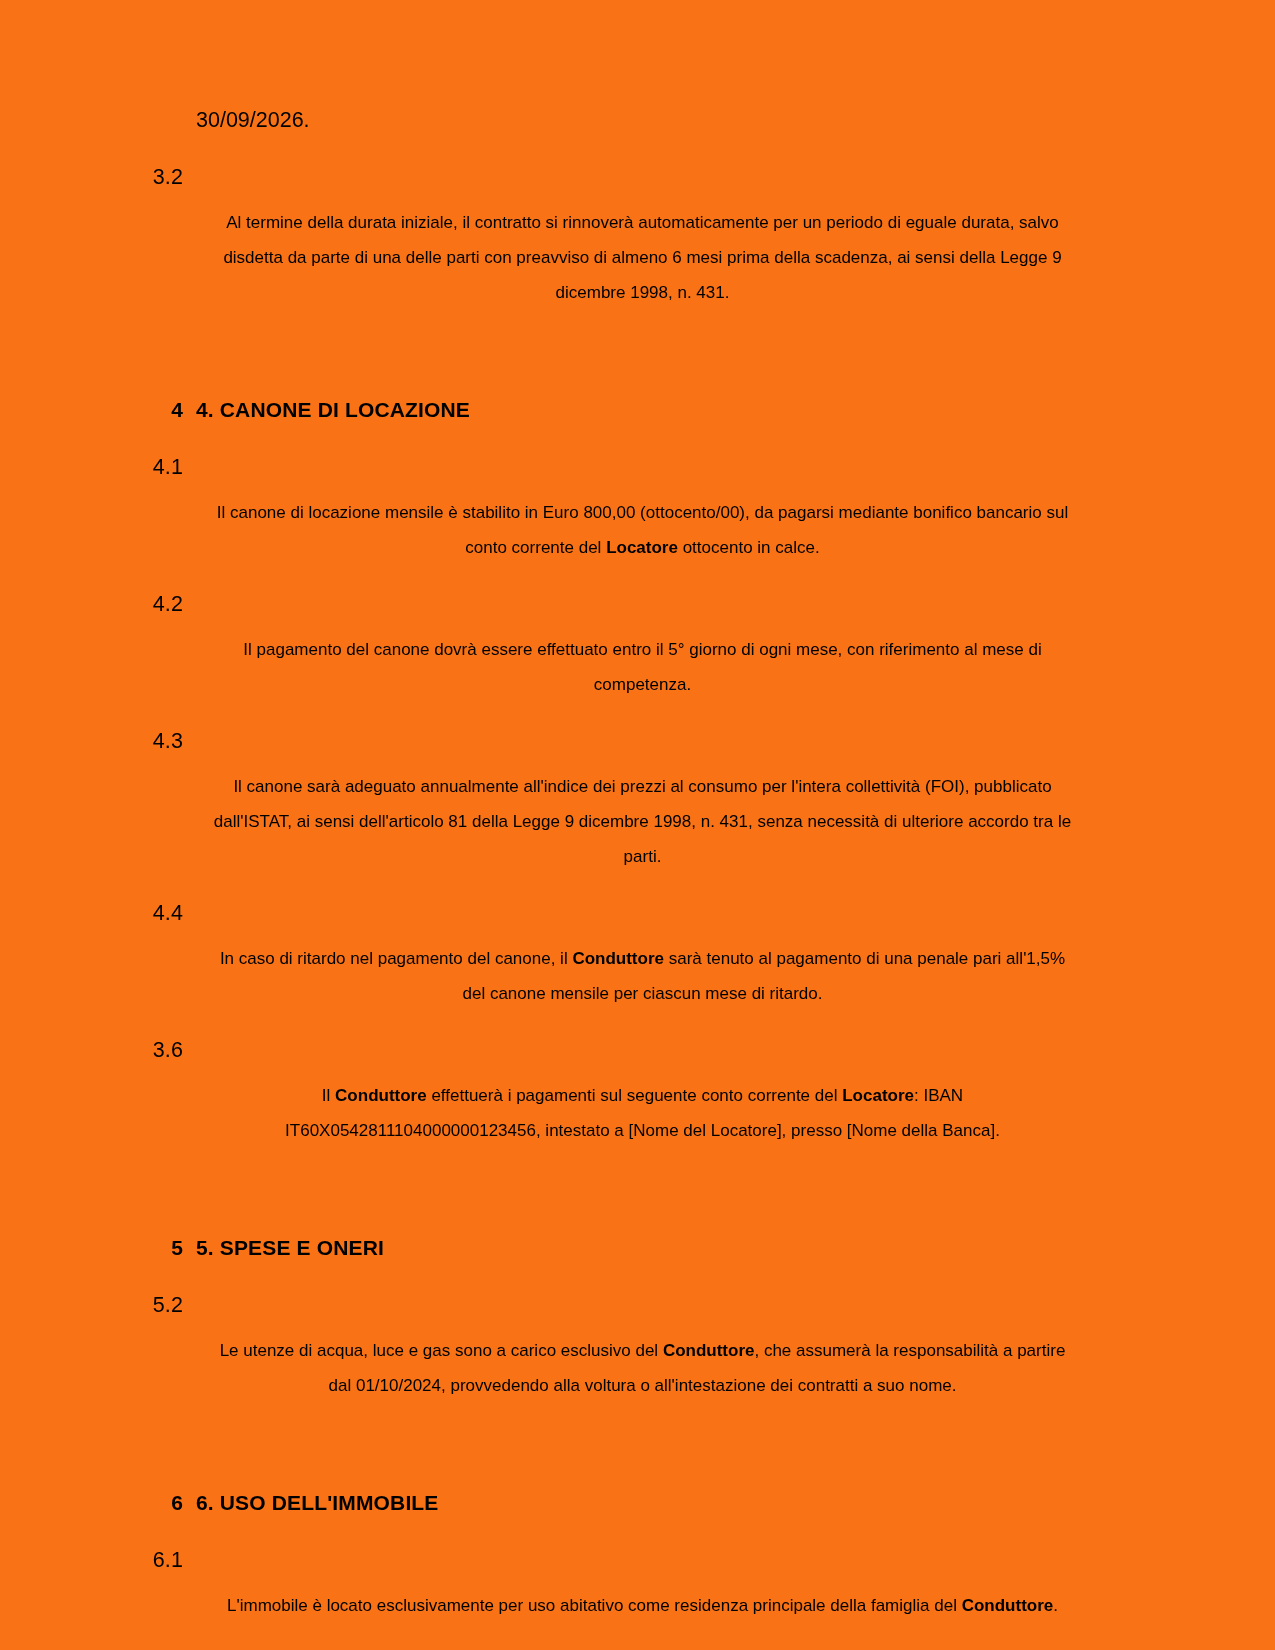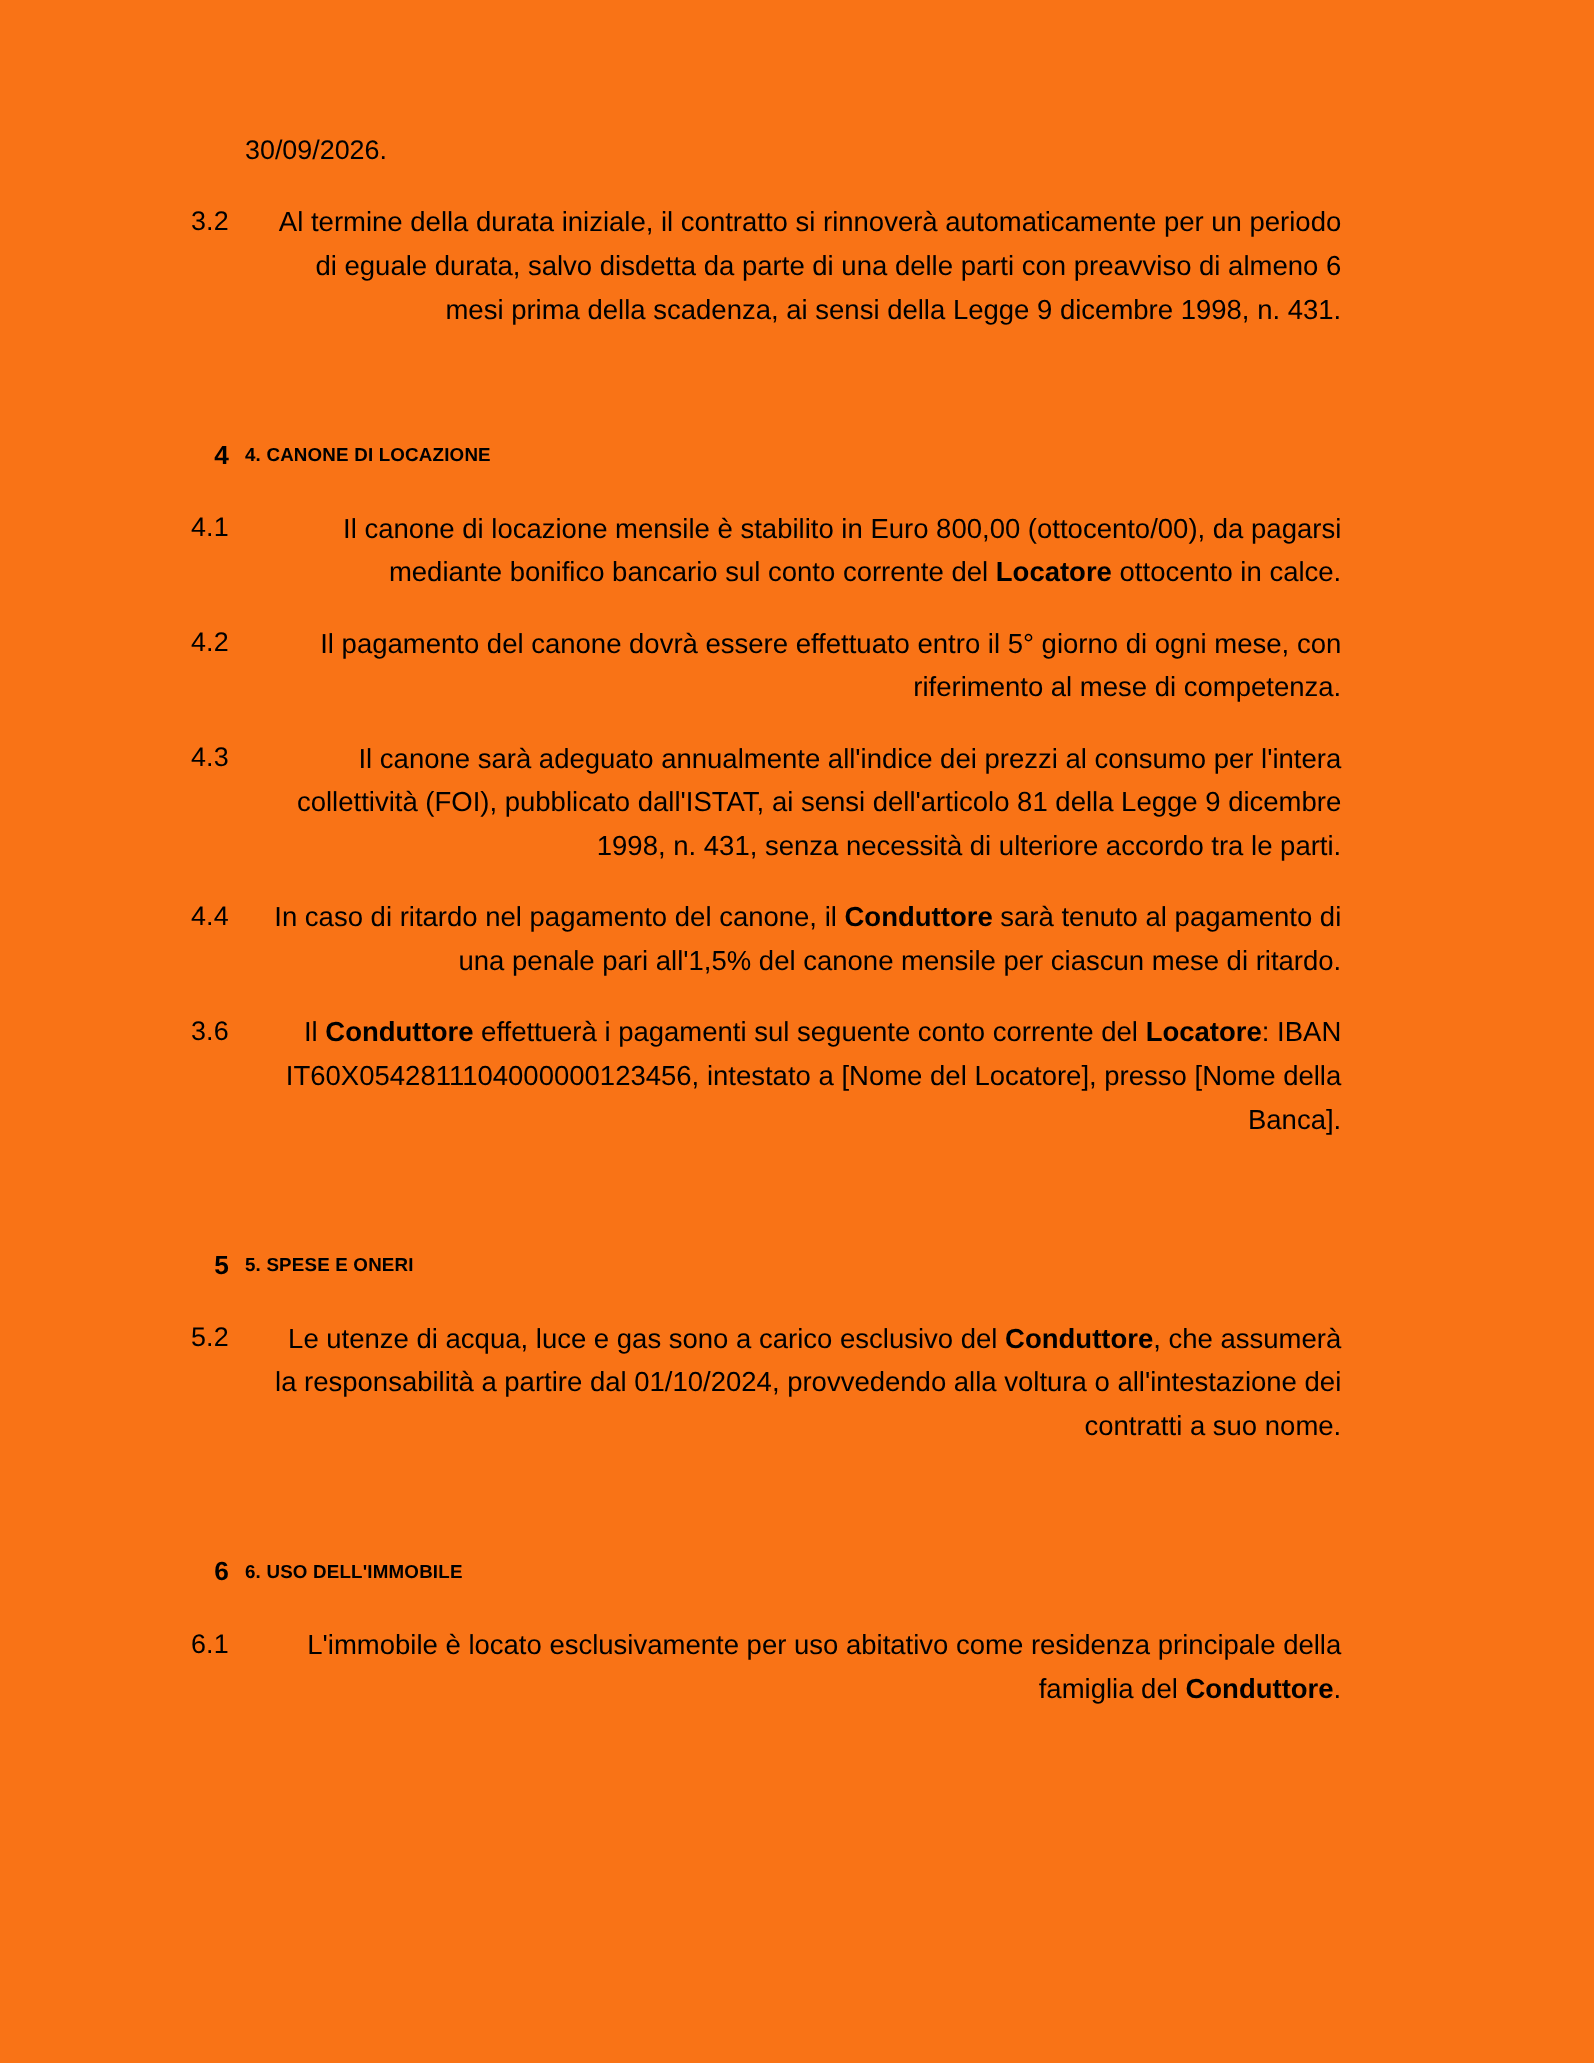--- a/index.html
+++ b/index.html
@@ -37,23 +37,24 @@
     flex: 0 0 45px;
     text-align: right;
     font-size: 21.5px;
     line-height: 35px;
     letter-spacing: 0.1px;
     white-space: nowrap;
   }
   .clause-text {
     flex: 1 1 auto;
     padding-left: 13px;
-    font-size: 22px;
+    font-size: 17px;
     line-height: 35px;
-    text-align: right;
+    text-align: center;
+    margin-top: 45px;
   }
   .clause-text b { font-weight: 700; }
 
   
   .cont {
     margin: 0 0 22px 0;
     padding-left: 58px;
     font-size: 21.5px;
     line-height: 35px;
   }
@@ -69,21 +70,21 @@
     width: 45px;
     flex: 0 0 45px;
     text-align: right;
     font-size: 21px;
     line-height: 32px;
     font-weight: 700;
   }
   .heading-text {
     flex: 1 1 auto;
     padding-left: 13px;
-    font-size: 15px;
+    font-size: 21px;
     line-height: 32px;
     font-weight: 700;
     letter-spacing: 0.15px;
   }
   .spacer-before-heading { height: 62px; }
   .spacer-after-heading  { height: 24px; }
 </style>
 </head>
 <body>
 

